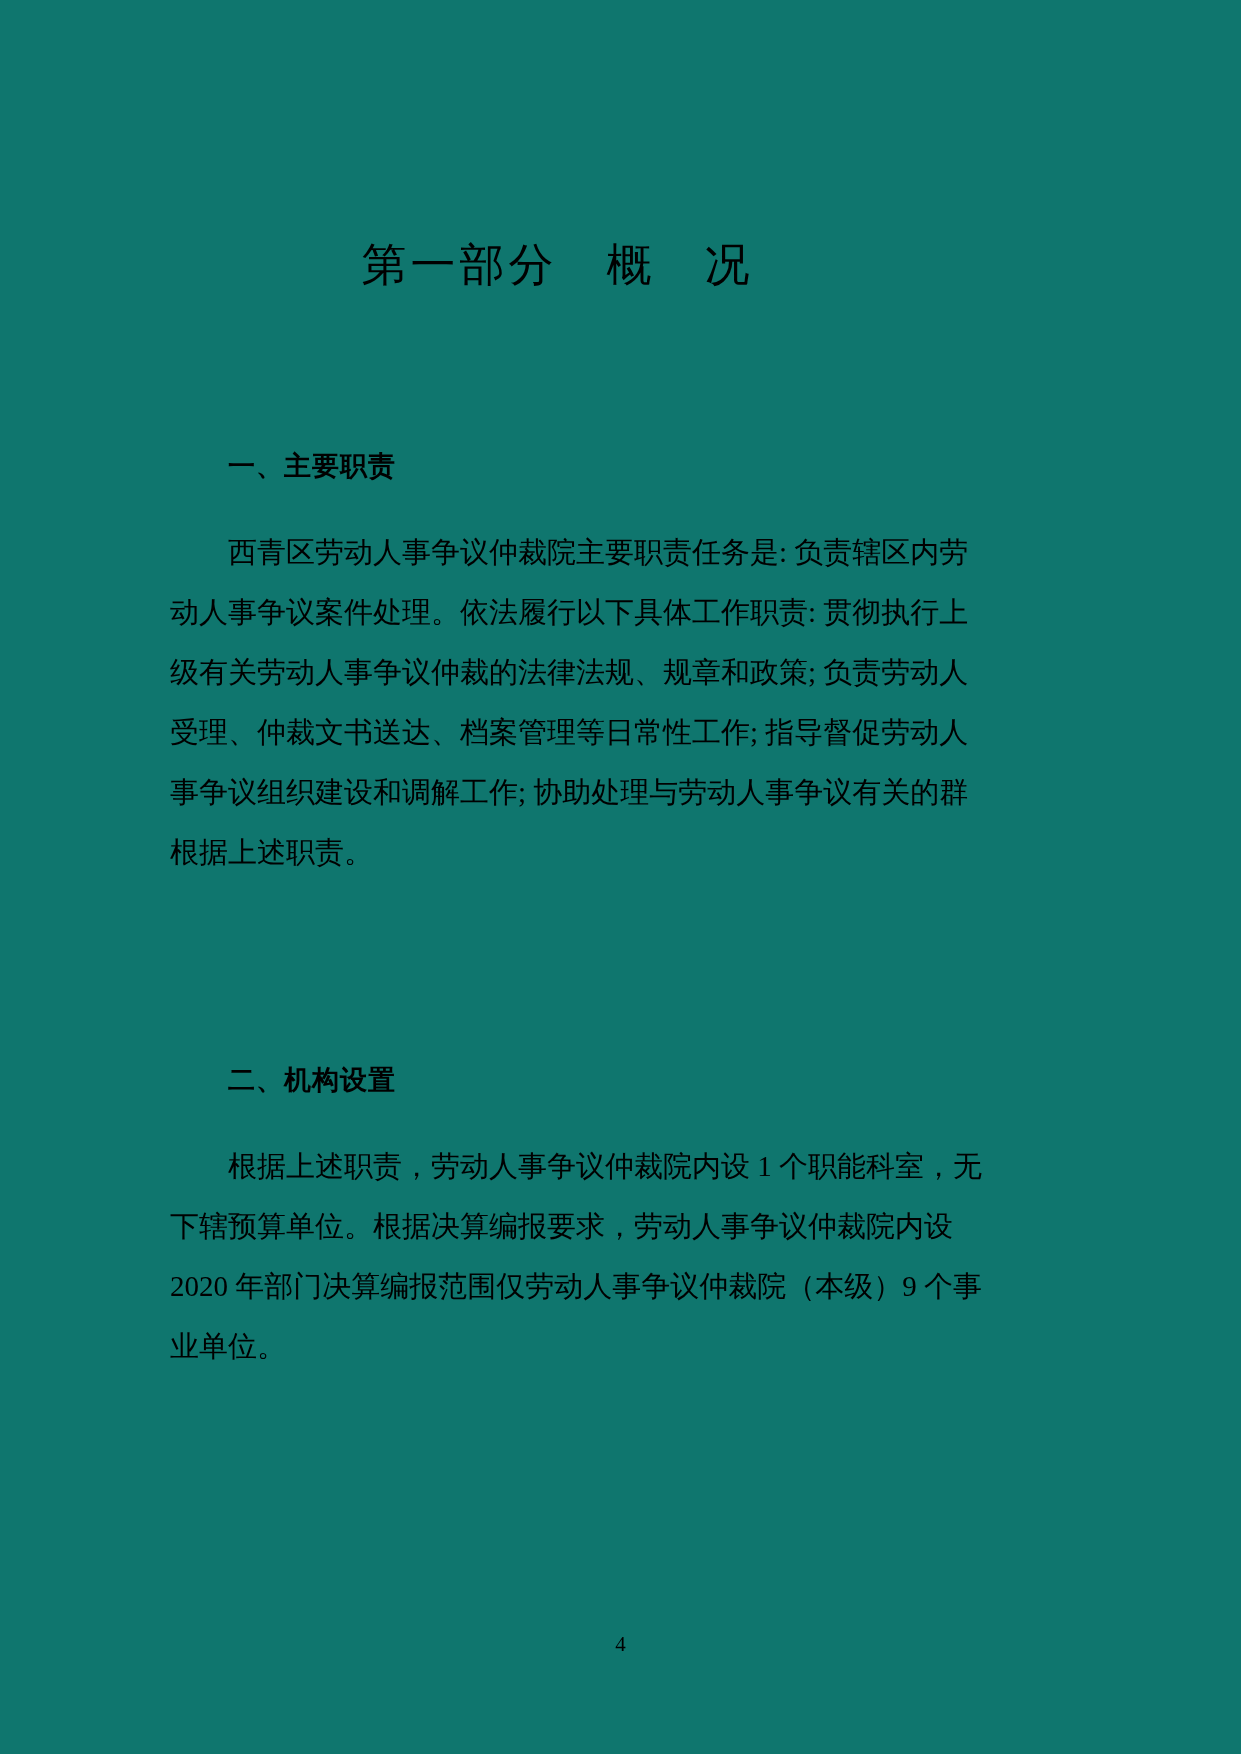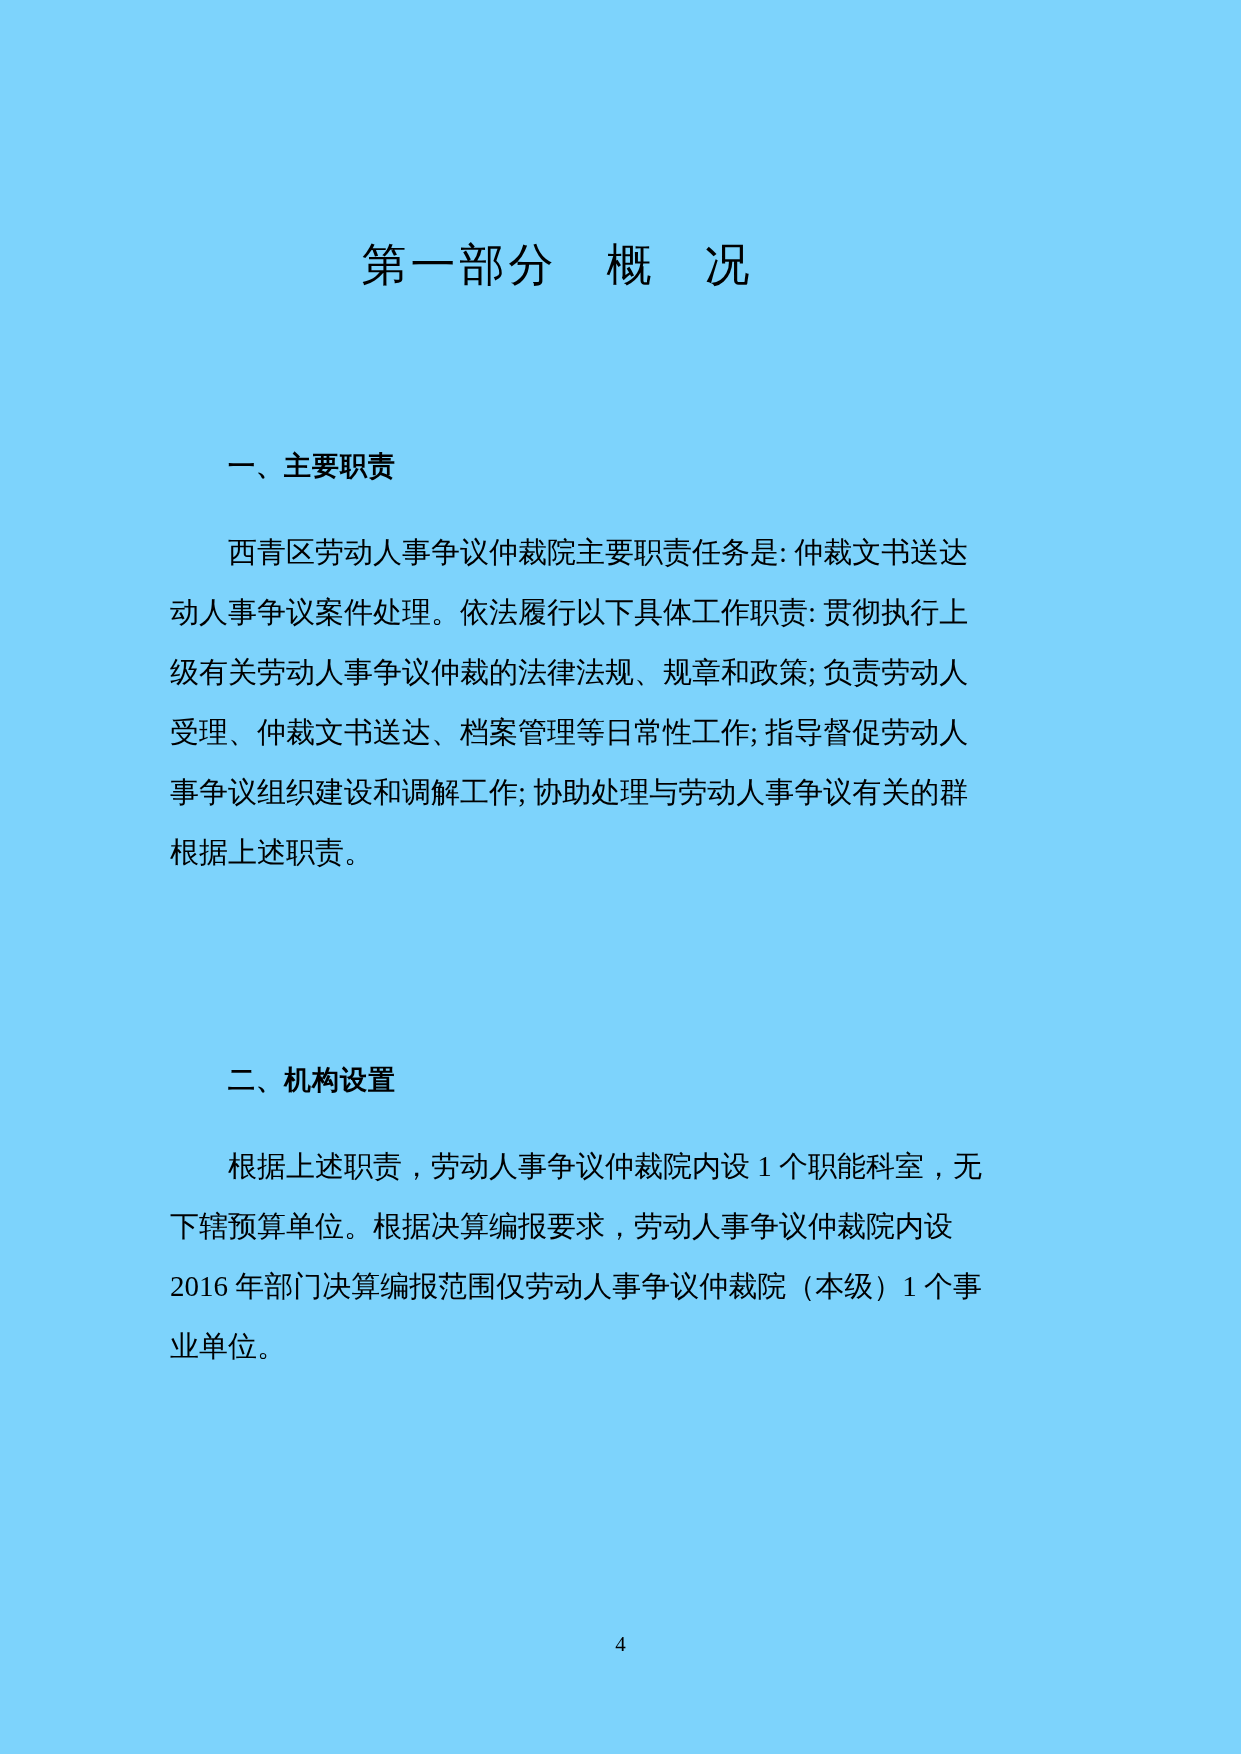--- a/index.html
+++ b/index.html
@@ -5,21 +5,21 @@
   html, body {
     margin: 0;
     padding: 0;
     background: #888;
   }
   .page {
     position: relative;
     width: 1241px;
     height: 1754px;
     margin: 0 auto;
-    background: #7dd3fc;
+    background: #0f766e;
     color: #000000;
     font-family: "Liberation Serif", "DejaVu Serif", serif;
     overflow: hidden;
   }
   .content {
     position: absolute;
     left: 170px;
     top: 0;
     width: 775px;
     height: 100%;
@@ -81,33 +81,33 @@
 <body>
 
 <div class="page">
   <div class="content">
 
     <div class="doc-title">第一部分　概　况</div>
 
     <div class="section-heading heading-1">一、主要职责</div>
 
     <div class="paragraph para-1">
-      <div class="line indent">西青区劳动人事争议仲裁院主要职责任务是: 仲裁文书送达</div>
+      <div class="line indent">西青区劳动人事争议仲裁院主要职责任务是: 负责辖区内劳</div>
       <div class="line">动人事争议案件处理。依法履行以下具体工作职责: 贯彻执行上</div>
       <div class="line">级有关劳动人事争议仲裁的法律法规、规章和政策; 负责劳动人</div>
       <div class="line">受理、仲裁文书送达、档案管理等日常性工作; 指导督促劳动人</div>
       <div class="line">事争议组织建设和调解工作; 协助处理与劳动人事争议有关的群</div>
       <div class="line last">根据上述职责。</div>
     </div>
 
     <div class="section-heading heading-2">二、机构设置</div>
 
     <div class="paragraph para-2">
       <div class="line indent">根据上述职责，劳动人事争议仲裁院内设 1 个职能科室，无</div>
       <div class="line">下辖预算单位。根据决算编报要求，劳动人事争议仲裁院内设</div>
-      <div class="line">2016 年部门决算编报范围仅劳动人事争议仲裁院（本级）1 个事</div>
+      <div class="line">2020 年部门决算编报范围仅劳动人事争议仲裁院（本级）9 个事</div>
       <div class="line last">业单位。</div>
     </div>
 
   </div>
 
   <div class="page-number">4</div>
 </div>
 
 </body></html>

